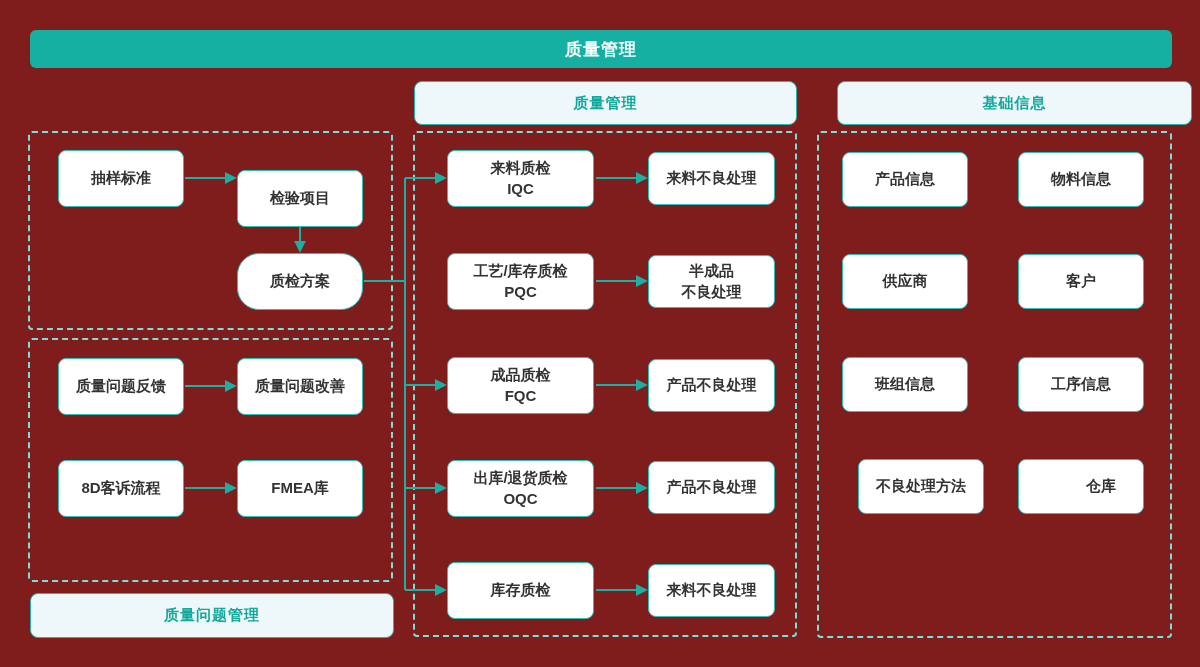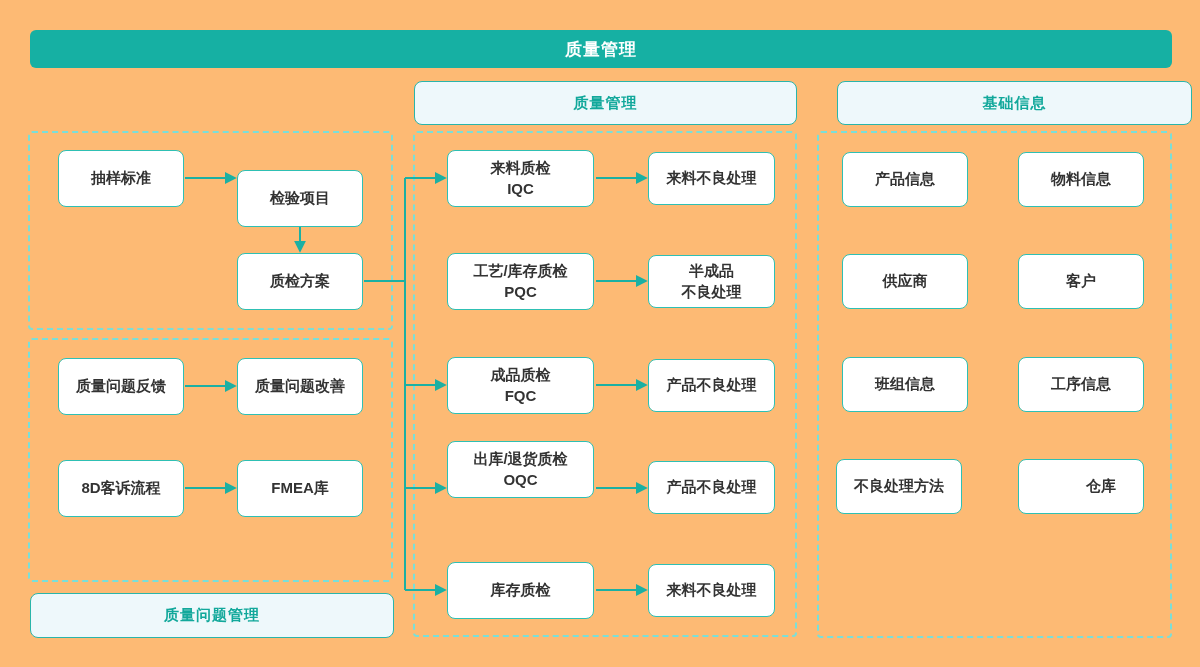--- a/index.html
+++ b/index.html
@@ -1,17 +1,17 @@
 <!DOCTYPE html>
 <html><head>
 <meta charset="utf-8">
 <style>
   html,body{margin:0;padding:0;background:#ffffff;}
   body{font-family:"Liberation Sans","DejaVu Sans",sans-serif;}
-  .canvas{position:relative;width:1200px;height:667px;background:#fdba74;overflow:hidden;}
+  .canvas{position:relative;width:1200px;height:667px;background:#7f1d1d;overflow:hidden;}
 
   .banner{
     position:absolute;left:30px;top:30px;width:1142px;height:38px;
     background:#16b0a3;border-radius:6px;
     display:flex;align-items:center;justify-content:center;
     color:#ffffff;font-size:17px;font-weight:700;letter-spacing:1px;
   }
 
   .col-header{
     position:absolute;height:44px;
@@ -76,44 +76,44 @@
       <line x1="596" y1="178" x2="637" y2="178" marker-end="url(#arw)"></line>
       <line x1="596" y1="281" x2="637" y2="281" marker-end="url(#arw)"></line>
       <line x1="596" y1="385" x2="637" y2="385" marker-end="url(#arw)"></line>
       <line x1="596" y1="488" x2="637" y2="488" marker-end="url(#arw)"></line>
       <line x1="596" y1="590" x2="637" y2="590" marker-end="url(#arw)"></line>
     </g>
   </svg>
 
   <div class="node" style="left:58px;top:150px;width:126px;height:57px;">抽样标准</div>
   <div class="node" style="left:237px;top:150px;width:126px;height:57px;margin-top:20px;">检验项目</div>
-  <div class="node" style="left:237px;top:253px;width:126px;height:57px;">质检方案</div>
+  <div class="node" style="left:237px;top:253px;width:126px;height:57px;border-radius:22px;">质检方案</div>
   <div class="node" style="left:58px;top:358px;width:126px;height:57px;">质量问题反馈</div>
   <div class="node" style="left:237px;top:358px;width:126px;height:57px;">质量问题改善</div>
   <div class="node" style="left:58px;top:460px;width:126px;height:57px;">8D客诉流程</div>
   <div class="node" style="left:237px;top:460px;width:126px;height:57px;">FMEA库</div>
 
   <div class="node" style="left:447px;top:150px;width:147px;height:57px;">来料质检
 IQC</div>
   <div class="node" style="left:648px;top:152px;width:127px;height:53px;">来料不良处理</div>
   <div class="node" style="left:447px;top:253px;width:147px;height:57px;">工艺/库存质检
 PQC</div>
   <div class="node" style="left:648px;top:255px;width:127px;height:53px;">半成品
 不良处理</div>
   <div class="node" style="left:447px;top:357px;width:147px;height:57px;">成品质检
 FQC</div>
   <div class="node" style="left:648px;top:359px;width:127px;height:53px;">产品不良处理</div>
-  <div class="node" style="left:447px;top:441px;width:147px;height:57px;">出库/退货质检
+  <div class="node" style="left:447px;top:460px;width:147px;height:57px;">出库/退货质检
 OQC</div>
   <div class="node" style="left:648px;top:461px;width:127px;height:53px;">产品不良处理</div>
   <div class="node" style="left:447px;top:562px;width:147px;height:57px;">库存质检</div>
   <div class="node" style="left:648px;top:564px;width:127px;height:53px;">来料不良处理</div>
 
   <div class="node" style="left:842px;top:152px;width:126px;height:55px;">产品信息</div>
   <div class="node" style="left:1018px;top:152px;width:126px;height:55px;">物料信息</div>
   <div class="node" style="left:842px;top:254px;width:126px;height:55px;">供应商</div>
   <div class="node" style="left:1018px;top:254px;width:126px;height:55px;">客户</div>
   <div class="node" style="left:842px;top:357px;width:126px;height:55px;">班组信息</div>
   <div class="node" style="left:1018px;top:357px;width:126px;height:55px;">工序信息</div>
-  <div class="node" style="left:836px;top:459px;width:126px;height:55px;">不良处理方法</div>
+  <div class="node" style="left:858px;top:459px;width:126px;height:55px;">不良处理方法</div>
   <div class="node" style="left:1018px;top:459px;width:126px;height:55px;padding-left:40px;">仓库</div>
 
 </div>
 
 </body></html>

